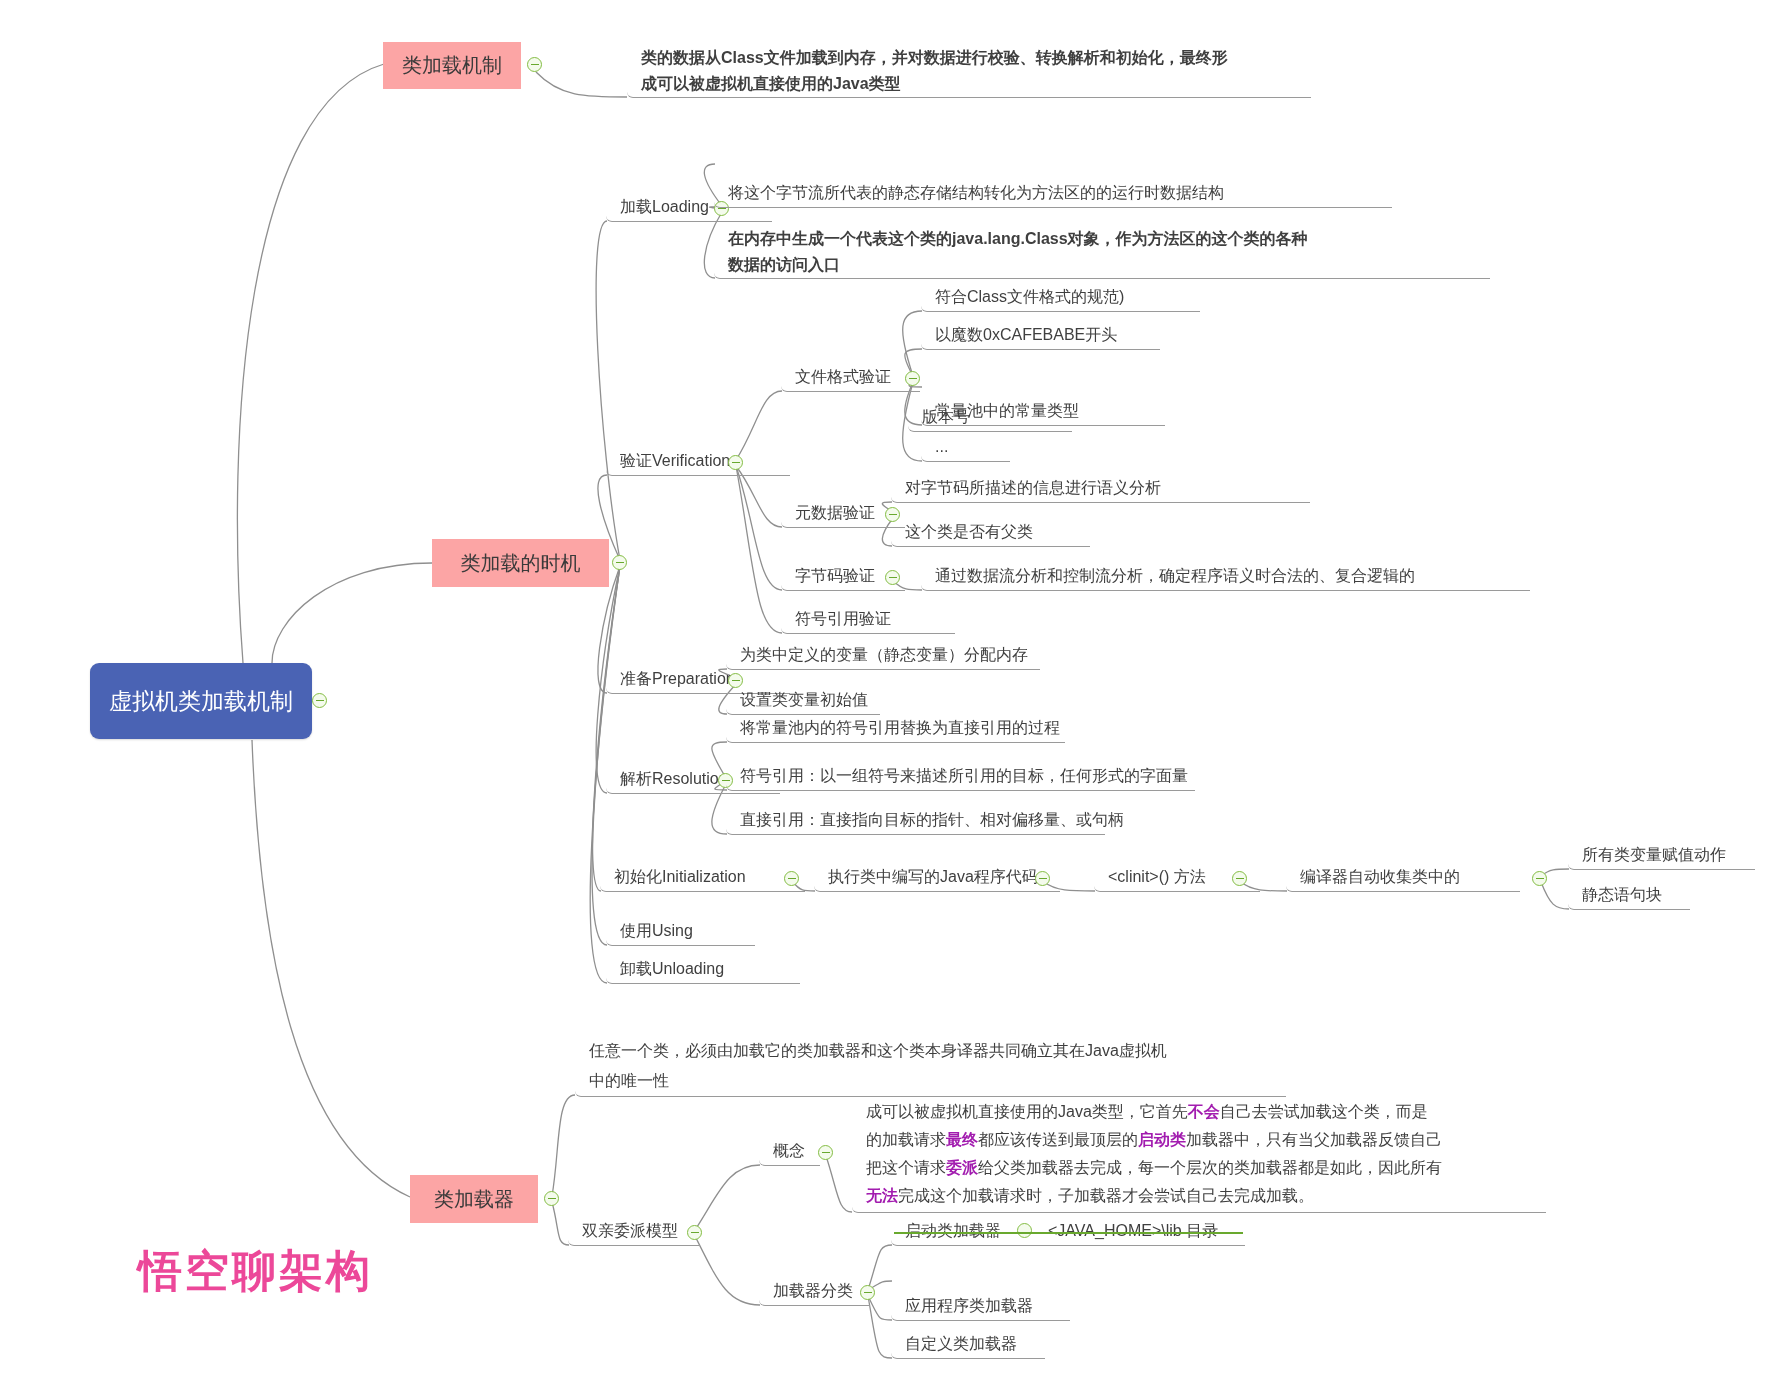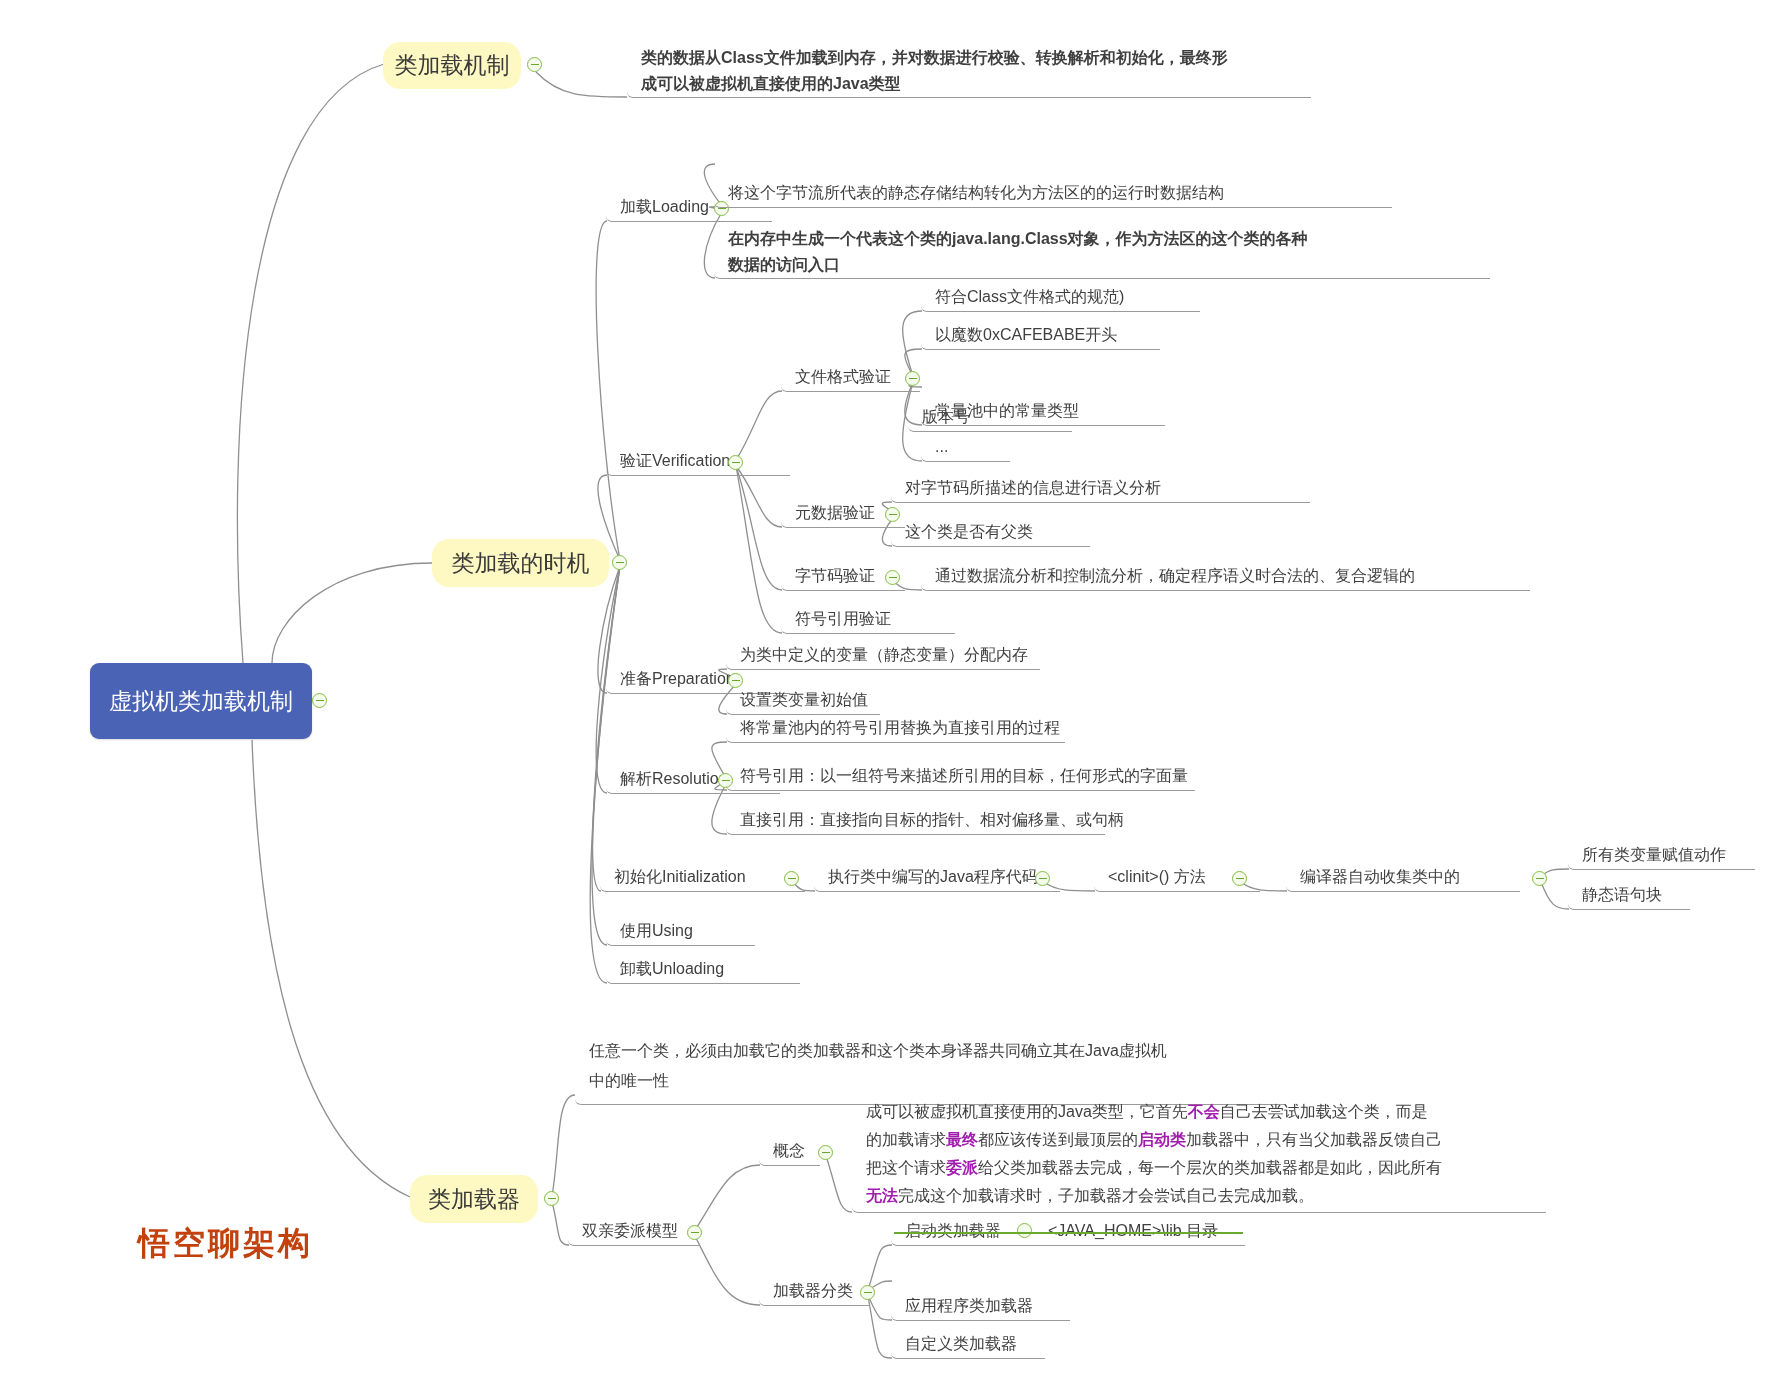--- a/index.html
+++ b/index.html
@@ -13,50 +13,51 @@
 
   
   .root-box {
     position:absolute; display:flex; align-items:center; justify-content:center;
     background:#4a63b4; color:#ffffff; border-radius:9px; font-size:23px;
     box-shadow:0 1px 2px rgba(0,0,0,.15);
   }
   
   .l1-box {
     position:absolute; display:flex; align-items:center; justify-content:center;
-    background:#fef9c3; color:#3a3a3a; border-radius:17px; font-size:23px;
+    background:#fca5a5; color:#3a3a3a; border-radius:0; font-size:20px;
   }
   
   .leaf {
     position:absolute; box-sizing:border-box; padding:0 4px 4px 14px;
     font-size:16px; line-height:20px; white-space:nowrap;
     border-bottom:1.5px solid #9a9a9a; border-bottom-left-radius:6px;
   }
   .leaf.ml { white-space:normal; line-height:26px; padding-bottom:0;font-weight:bold; }
-  .leaf.ml2 { white-space:normal; line-height:30px; padding-bottom:8px; }
+  .leaf.ml2 { white-space:normal; line-height:30px; padding-bottom:0; }
   .leaf.para { white-space:normal; line-height:28px; padding-bottom:2px; }
   .leaf .b { font-weight:bold; color:#a21caf; }
   .row { display:flex; gap:16px; align-items:flex-start; }
 
   
   .minus {
     position:absolute; width:15px; height:15px; box-sizing:border-box;
     border:1.5px solid #84bd44; border-radius:50%; background:#f4fbec;
   }
   .minus::after {
     content:""; position:absolute; left:2.5px; right:2.5px; top:50%;
     height:1.5px; margin-top:-0.75px; background:#69a92e;
   }
   .minus.inline { position:static; flex:0 0 15px; width:15px; height:15px; margin-top:2px; }
 
   .watermark {
-    position:absolute; font-size:32px; font-weight:bold; letter-spacing:3px;
-    color:#c2410c;
+    position:absolute; font-size:44px; font-weight:bold; letter-spacing:3px;
+    color:#ec4899;
     text-shadow:-3px -3px 0 #fff, 3px -3px 0 #fff, -3px 3px 0 #fff, 3px 3px 0 #fff,
                  0 -3px 0 #fff, 0 3px 0 #fff, -3px 0 0 #fff, 3px 0 0 #fff;
+    margin-top:20px;
   }
 </style>
 </head>
 <body>
 
 <div class="canvas">
 
   <svg class="wires">
 
     <path d="M 243 663 C 225 430 245 105 384 64"></path>

